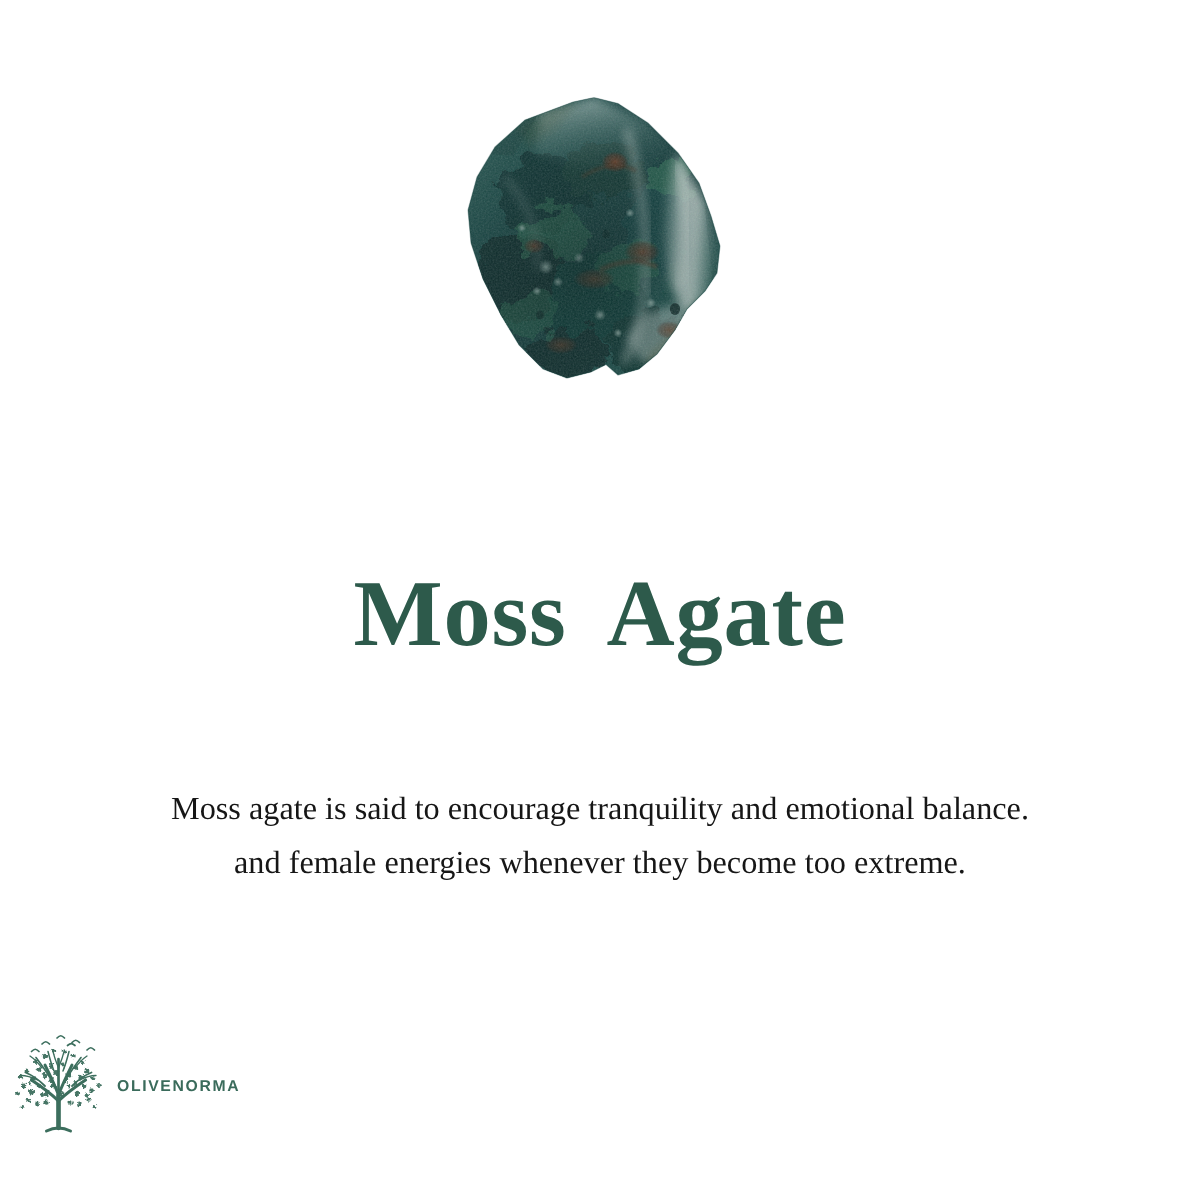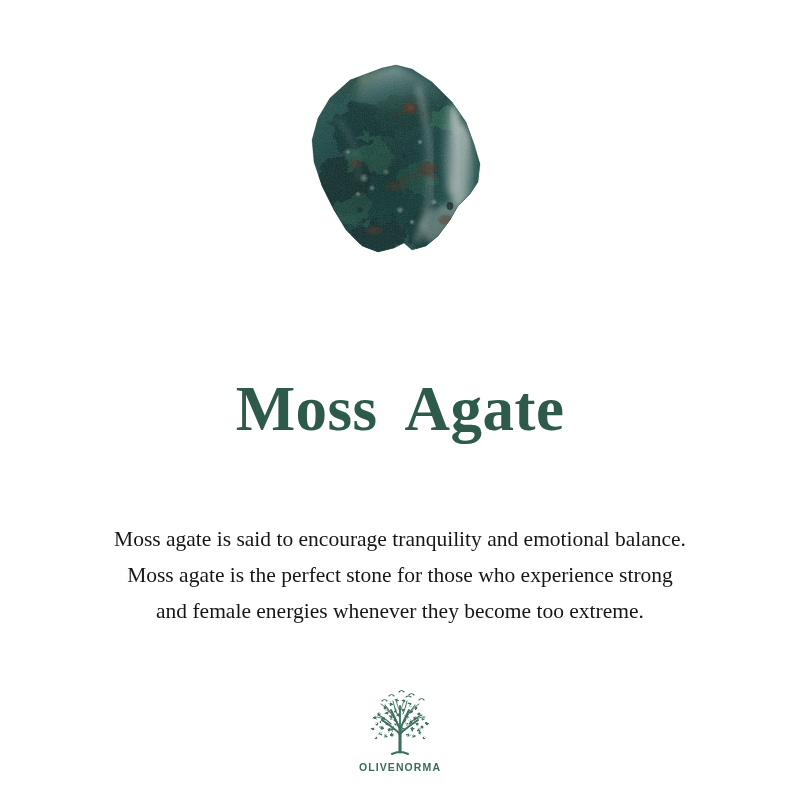--- a/index.html
+++ b/index.html
@@ -95,21 +95,21 @@
     white-space: nowrap;
   }
 
   
   .logo {
     position: absolute;
     top: 686px;
     left: 0;
     width: 800px;
     display: flex;
-    flex-direction: column;
+    flex-direction: row;
     align-items: center;
   }
   .logo-mark {
     display: block;
   }
   .logo-word {
     margin-top: 3px;
     font-family: "Liberation Sans", sans-serif;
     font-size: 10.5px;
     font-weight: 700;
@@ -269,21 +269,20 @@
                L46,170 L34,150 L22,126 L14,102 L12,80 L18,58
                L30,38 L50,20 Z" fill="none" stroke="#1a4542" stroke-width="0.8" opacity="0.35"></path>
     </svg>
   </div>
 
   <h1 class="title">Moss  Agate</h1>
 
 
   <div class="body-copy">
     <span class="bline">Moss agate is said to encourage tranquility and emotional balance.</span>
-    <span class="bline">Moss agate is the perfect stone for those who experience strong</span>
     <span class="bline">and female energies whenever they become too extreme.</span>
   </div>
 
   <div class="logo">
     <svg class="logo-mark" width="78" height="72" viewBox="0 0 78 72">
       <defs>
         <filter id="leafRough" x="-20%" y="-20%" width="140%" height="140%">
           <feTurbulence type="fractalNoise" baseFrequency="0.45" numOctaves="3" seed="3" result="t"></feTurbulence>
           <feDisplacementMap in="SourceGraphic" in2="t" scale="3.2" xChannelSelector="R" yChannelSelector="G"></feDisplacementMap>
         </filter>

